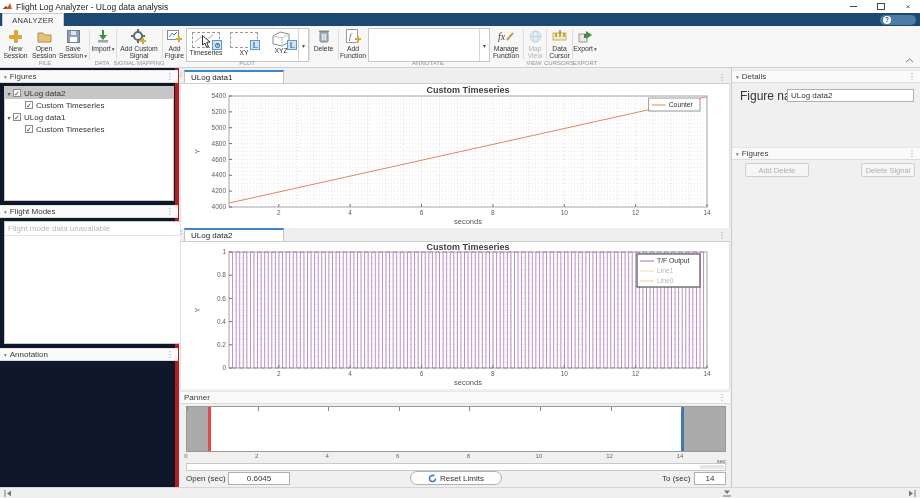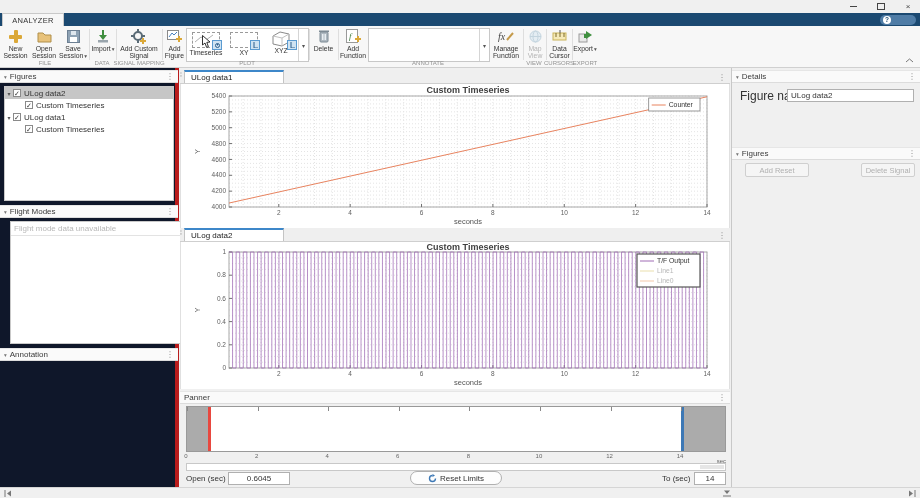--- a/index.html
+++ b/index.html
@@ -55,20 +55,27 @@
   .trow{font-size:7.5px;color:#ababab;}
   .statusbar{left:0;top:487px;width:920px;height:11px;background:#f0f0f0;border-top:1px solid #d5d5d5;}
   .collapse-ic{position:absolute;top:2px;color:#777;font-size:7px;line-height:7px;}
   svg{display:block;}
 </style>
 </head>
 <body>
 
 <div id="app">
 
+  <div class="abs titlebar">
+    <svg width="9" height="9" style="margin-left:3px">
+        <path d="M0 7 L3 4 L4.5 5.5 L7 1 L9 7 Z" fill="#d95319"></path>
+        <path d="M0 7 L3 4 L4 5 L2 7 Z" fill="#a33307"></path>
+      </svg>
+    <span class="title-text">Flight Log Analyzer - ULog data analysis</span>
+  </div>
   <div class="winbtn" style="left:840px">
       <span class="minglyph"></span>
     </div>
   <div class="winbtn" style="left:868px">
       <span class="maxglyph"></span>
     </div>
   <div class="winbtn" style="left:896px;width:24px">×</div>
 
   <div class="abs tabstrip">
     <div class="ribbon-tab">ANALYZER</div>
@@ -316,21 +323,21 @@
       <div class="tree-row" style="padding-left:20px">
         <span class="checkbox"></span>
         <span>Custom Timeseries</span>
       </div>
     </div>
     <div class="abs panel-header" style="left:0;top:137px;width:178px">
       <span class="carrow">▾</span>
       <span>Flight Modes</span>
       <span class="kebab">⋮</span>
     </div>
-    <div class="abs white-box" style="left:10px;top:153px;width:192px;height:123px">
+    <div class="abs white-box" style="left:4px;top:153px;width:192px;height:123px">
       <div style="height:13px;border-bottom:1px solid #e3e3e3;display:flex;align-items:center;padding-left:3px;font-size:8px;color:#b8b8b8">Flight mode data unavailable</div>
     </div>
     <div class="abs panel-header" style="left:0;top:280px;width:178px">
       <span class="carrow">▾</span>
       <span>Annotation</span>
       <span class="kebab">⋮</span>
     </div>
   </div>
 
   <div class="abs tabbar" style="left:180px;top:70px;width:550px;height:14px">
@@ -586,21 +593,21 @@
       <span class="kebab">⋮</span>
     </div>
     <div class="abs" style="left:8px;top:22px;font-size:12px;color:#333;line-height:13px">Figure name</div>
     <input class="abs tinput" style="left: 55px; top: 21px; width: 127px; height: 13px;" readonly="" value="ULog data2">
 
     <div class="abs panel-header" style="left:0;top:79px;width:188px">
       <span class="carrow">▾</span>
       <span>Figures</span>
       <span class="kebab">⋮</span>
     </div>
-    <div class="abs gbtn" style="left:13px;top:95px;width:64px;height:14px">Add Reset</div>
+    <div class="abs gbtn" style="left:13px;top:95px;width:64px;height:14px">Add Delete</div>
     <div class="abs gbtn" style="left:129px;top:95px;width:54px;height:14px">Delete Signal</div>
   </div>
 
   <div class="abs statusbar">
     <span class="collapse-ic" style="left:4px">
         <svg width="8" height="7">
           <line x1="1" y1="0" x2="1" y2="7" stroke="#777"></line>
           <path d="M7 0.5 L3 3.5 L7 6.5 Z" fill="#777"></path>
         </svg>
       </span>

